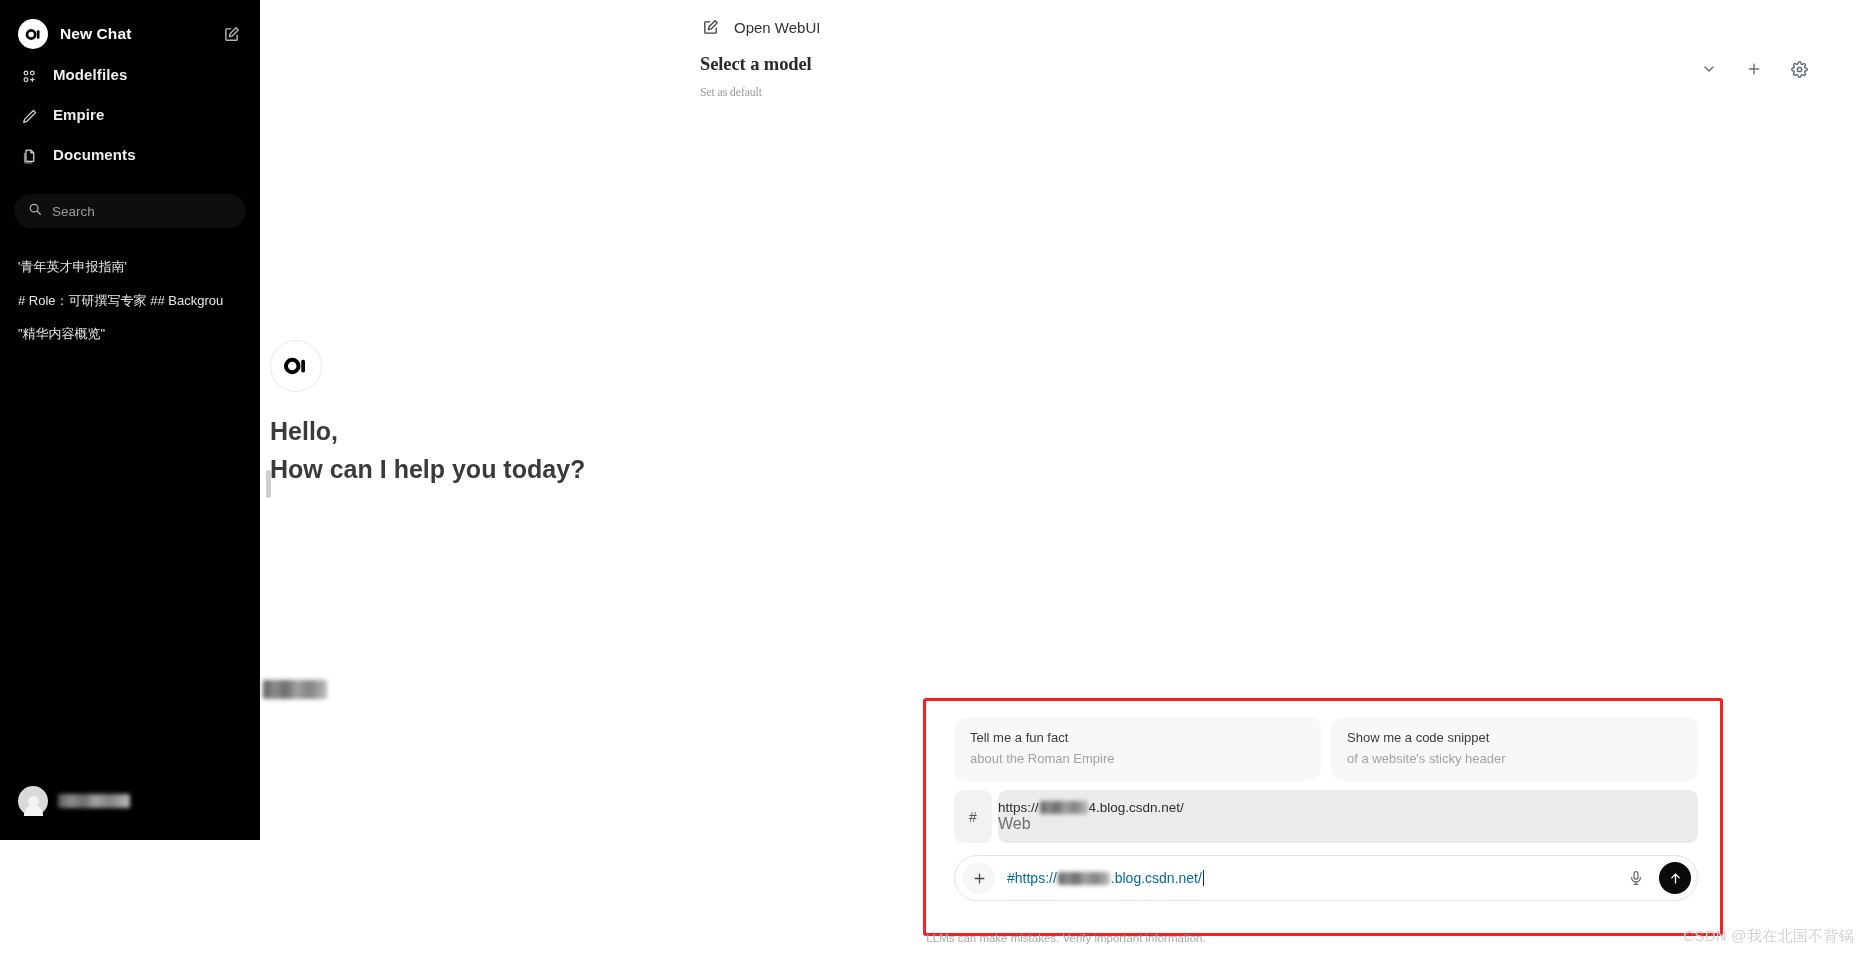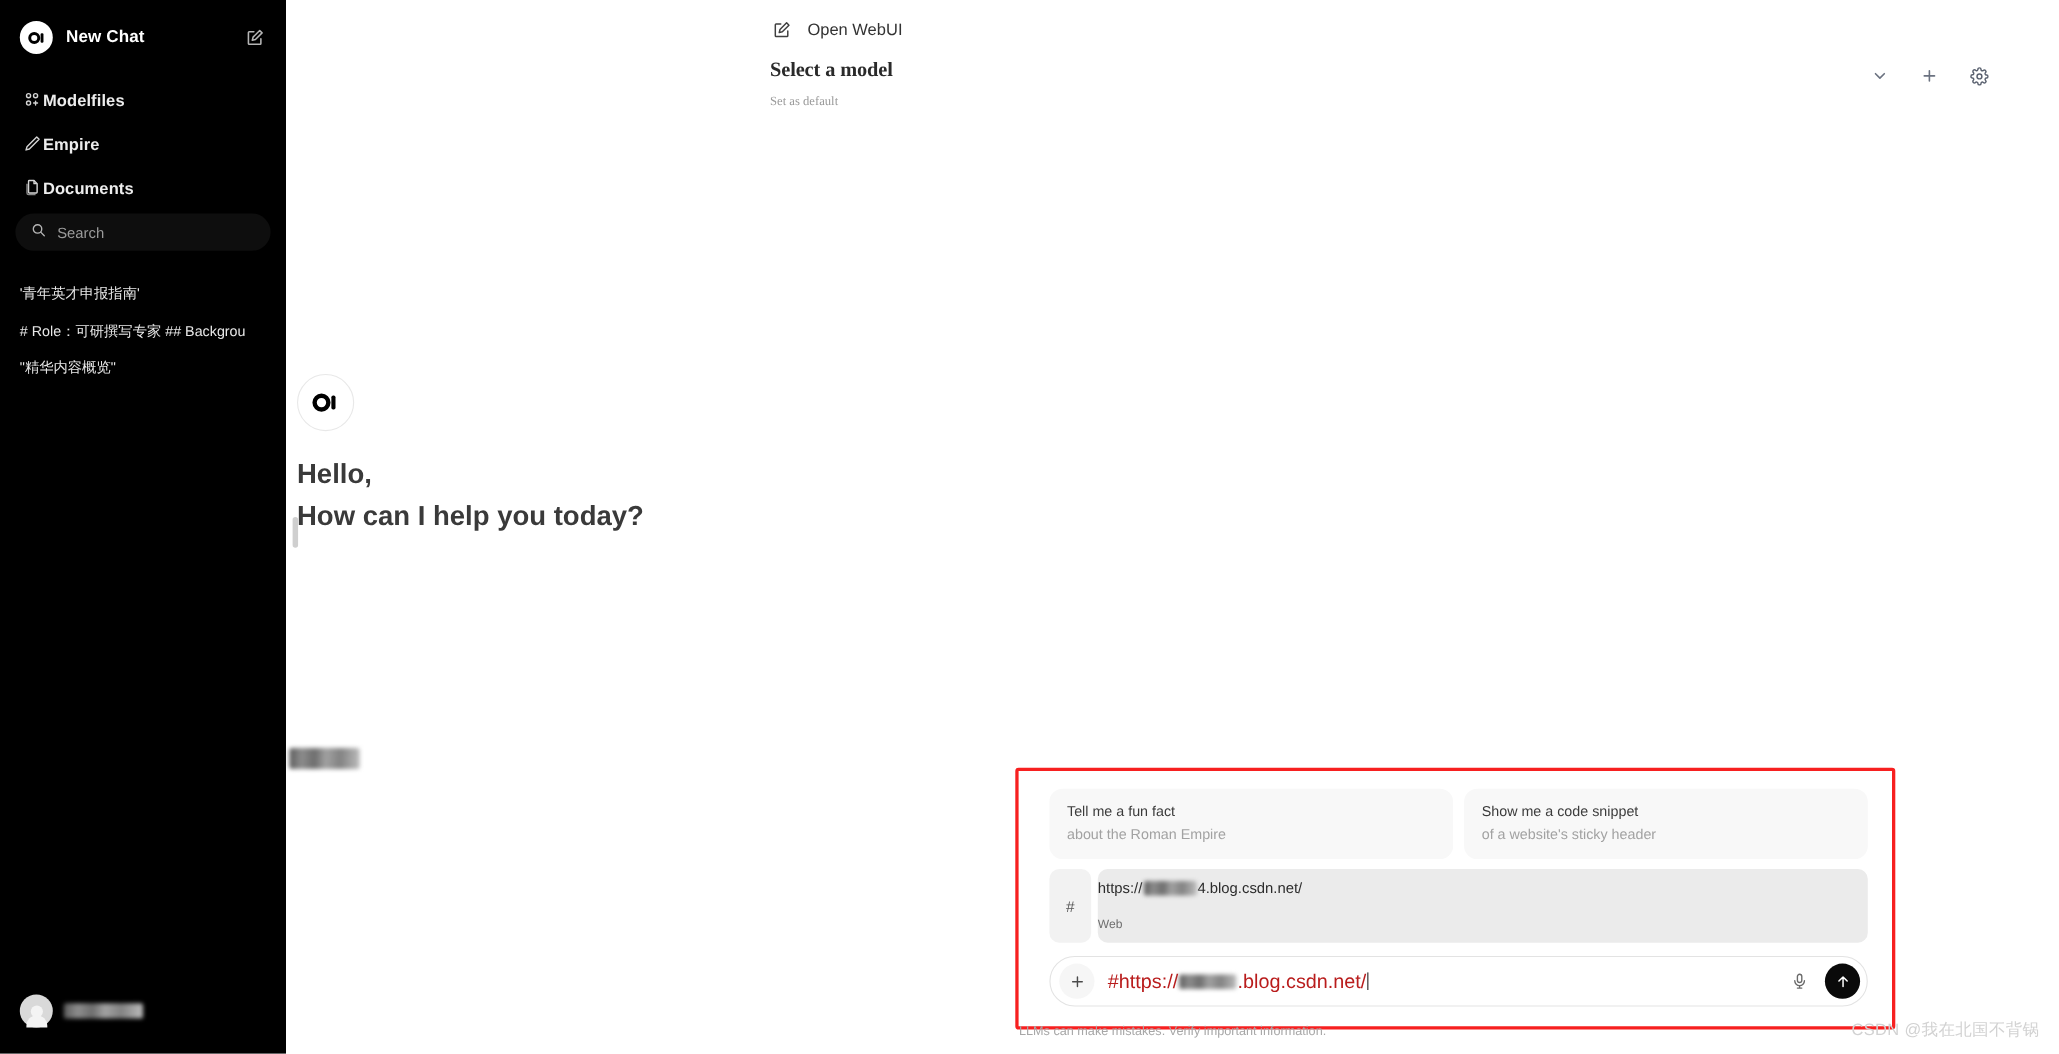--- a/index.html
+++ b/index.html
@@ -6,21 +6,21 @@
   html, body {
     width: 1872px; height: 958px;
     overflow: hidden;
     font-family: "Liberation Sans", sans-serif;
     background: #ffffff;
   }
   #app { position: relative; width: 1872px; height: 958px; display: flex; background:#fff; }
 
   
   #sidebar {
-    width: 260px; height: 958px;
+    width: 260px; height: 840px;
     background: #000000;
     color: #ffffff;
     flex: 0 0 260px;
     position: relative;
     display: flex; flex-direction: column;
     padding: 0 14px;
   }
   .sb-top { padding-top: 12px; }
   .sb-newchat {
     display: flex; align-items: center;
@@ -38,21 +38,21 @@
   }
   .sb-logo svg { display:block; }
   .sb-newchat-label {
     font-size: 15.5px; font-weight: 700; color: #ffffff; letter-spacing: .1px;
     flex: 1 1 auto;
   }
   .sb-edit { width: 22px; height:22px; display:flex; align-items:center; justify-content:center; opacity:.88; cursor:pointer;}
 
   .sb-nav { margin-top: 10px; display: flex; flex-direction: column; gap: 6px;}
   .sb-item {
-    display: flex; align-items: flex-end; 
+    display: flex; align-items: flex-start; gap: 14px;
     height: 34px; padding: 0 5px;
     border-radius: 9px; cursor: pointer;
   }
   .sb-ico { width:20px; height:20px; display:flex; align-items:center; justify-content:center; flex:0 0 20px; opacity:.95;}
   .sb-label { font-size: 15px; font-weight: 700; color: #ededed; letter-spacing: .1px;}
 
   .sb-search {
     margin-top: 14px;
     height: 34px;
     background: #0e0e0e;
@@ -229,42 +229,42 @@
   }
   .url-card {
     flex: 1 1 auto;
     background: #ebebeb;
     border-radius: 9px;
     padding: 10px 14px 10px 0;
     cursor: pointer;
   }
   .url-main { font-size: 13.5px; color: #2c2c2c; display:flex; align-items:center; }
   .redact.url { width: 48px; height: 13px; margin: 0 1px; }
-  .url-sub { font-size: 11px; color: #6e6e6e; margin-top: 20px; }
+  .url-sub { font-size: 16px; color: #6e6e6e; margin-top: 0; }
 
   .input-bar {
     margin-top: 12px;
     height: 46px;
     background: #ffffff;
     border: 1px solid #e3e3e3;
     border-radius: 23px;
     display: flex; align-items: center;
     padding: 0 6px 0 8px;
     gap: 6px;
   }
   .plus-btn {
     width: 32px; height: 32px; border-radius: 50%;
     background:#f6f6f6;
     display:flex; align-items:center; justify-content:center;
     color:#444; font-size: 19px; line-height: 1; cursor: pointer;
     flex: 0 0 32px;
   }
   .input-text {
     flex: 1 1 auto;
-    font-size: 18px; color: #b91c1c;
+    font-size: 14px; color: #0369a1;
     display:flex; align-items:center;
     padding-left: 6px;
     white-space: nowrap;
   }
   .redact.input { width: 52px; height: 13px; margin: 0 1px; }
   .caret { display:inline-block; width:1px; height:16px; background:#222; margin-left:1px;}
   .mic-btn { width: 26px; height:26px; display:flex;align-items:center;justify-content:center;cursor:pointer;color:#6b6b6b; flex:0 0 26px;}
   .send-btn {
     width: 32px; height: 32px; border-radius: 50%;
     background: #0a0a0a; color:#fff;

